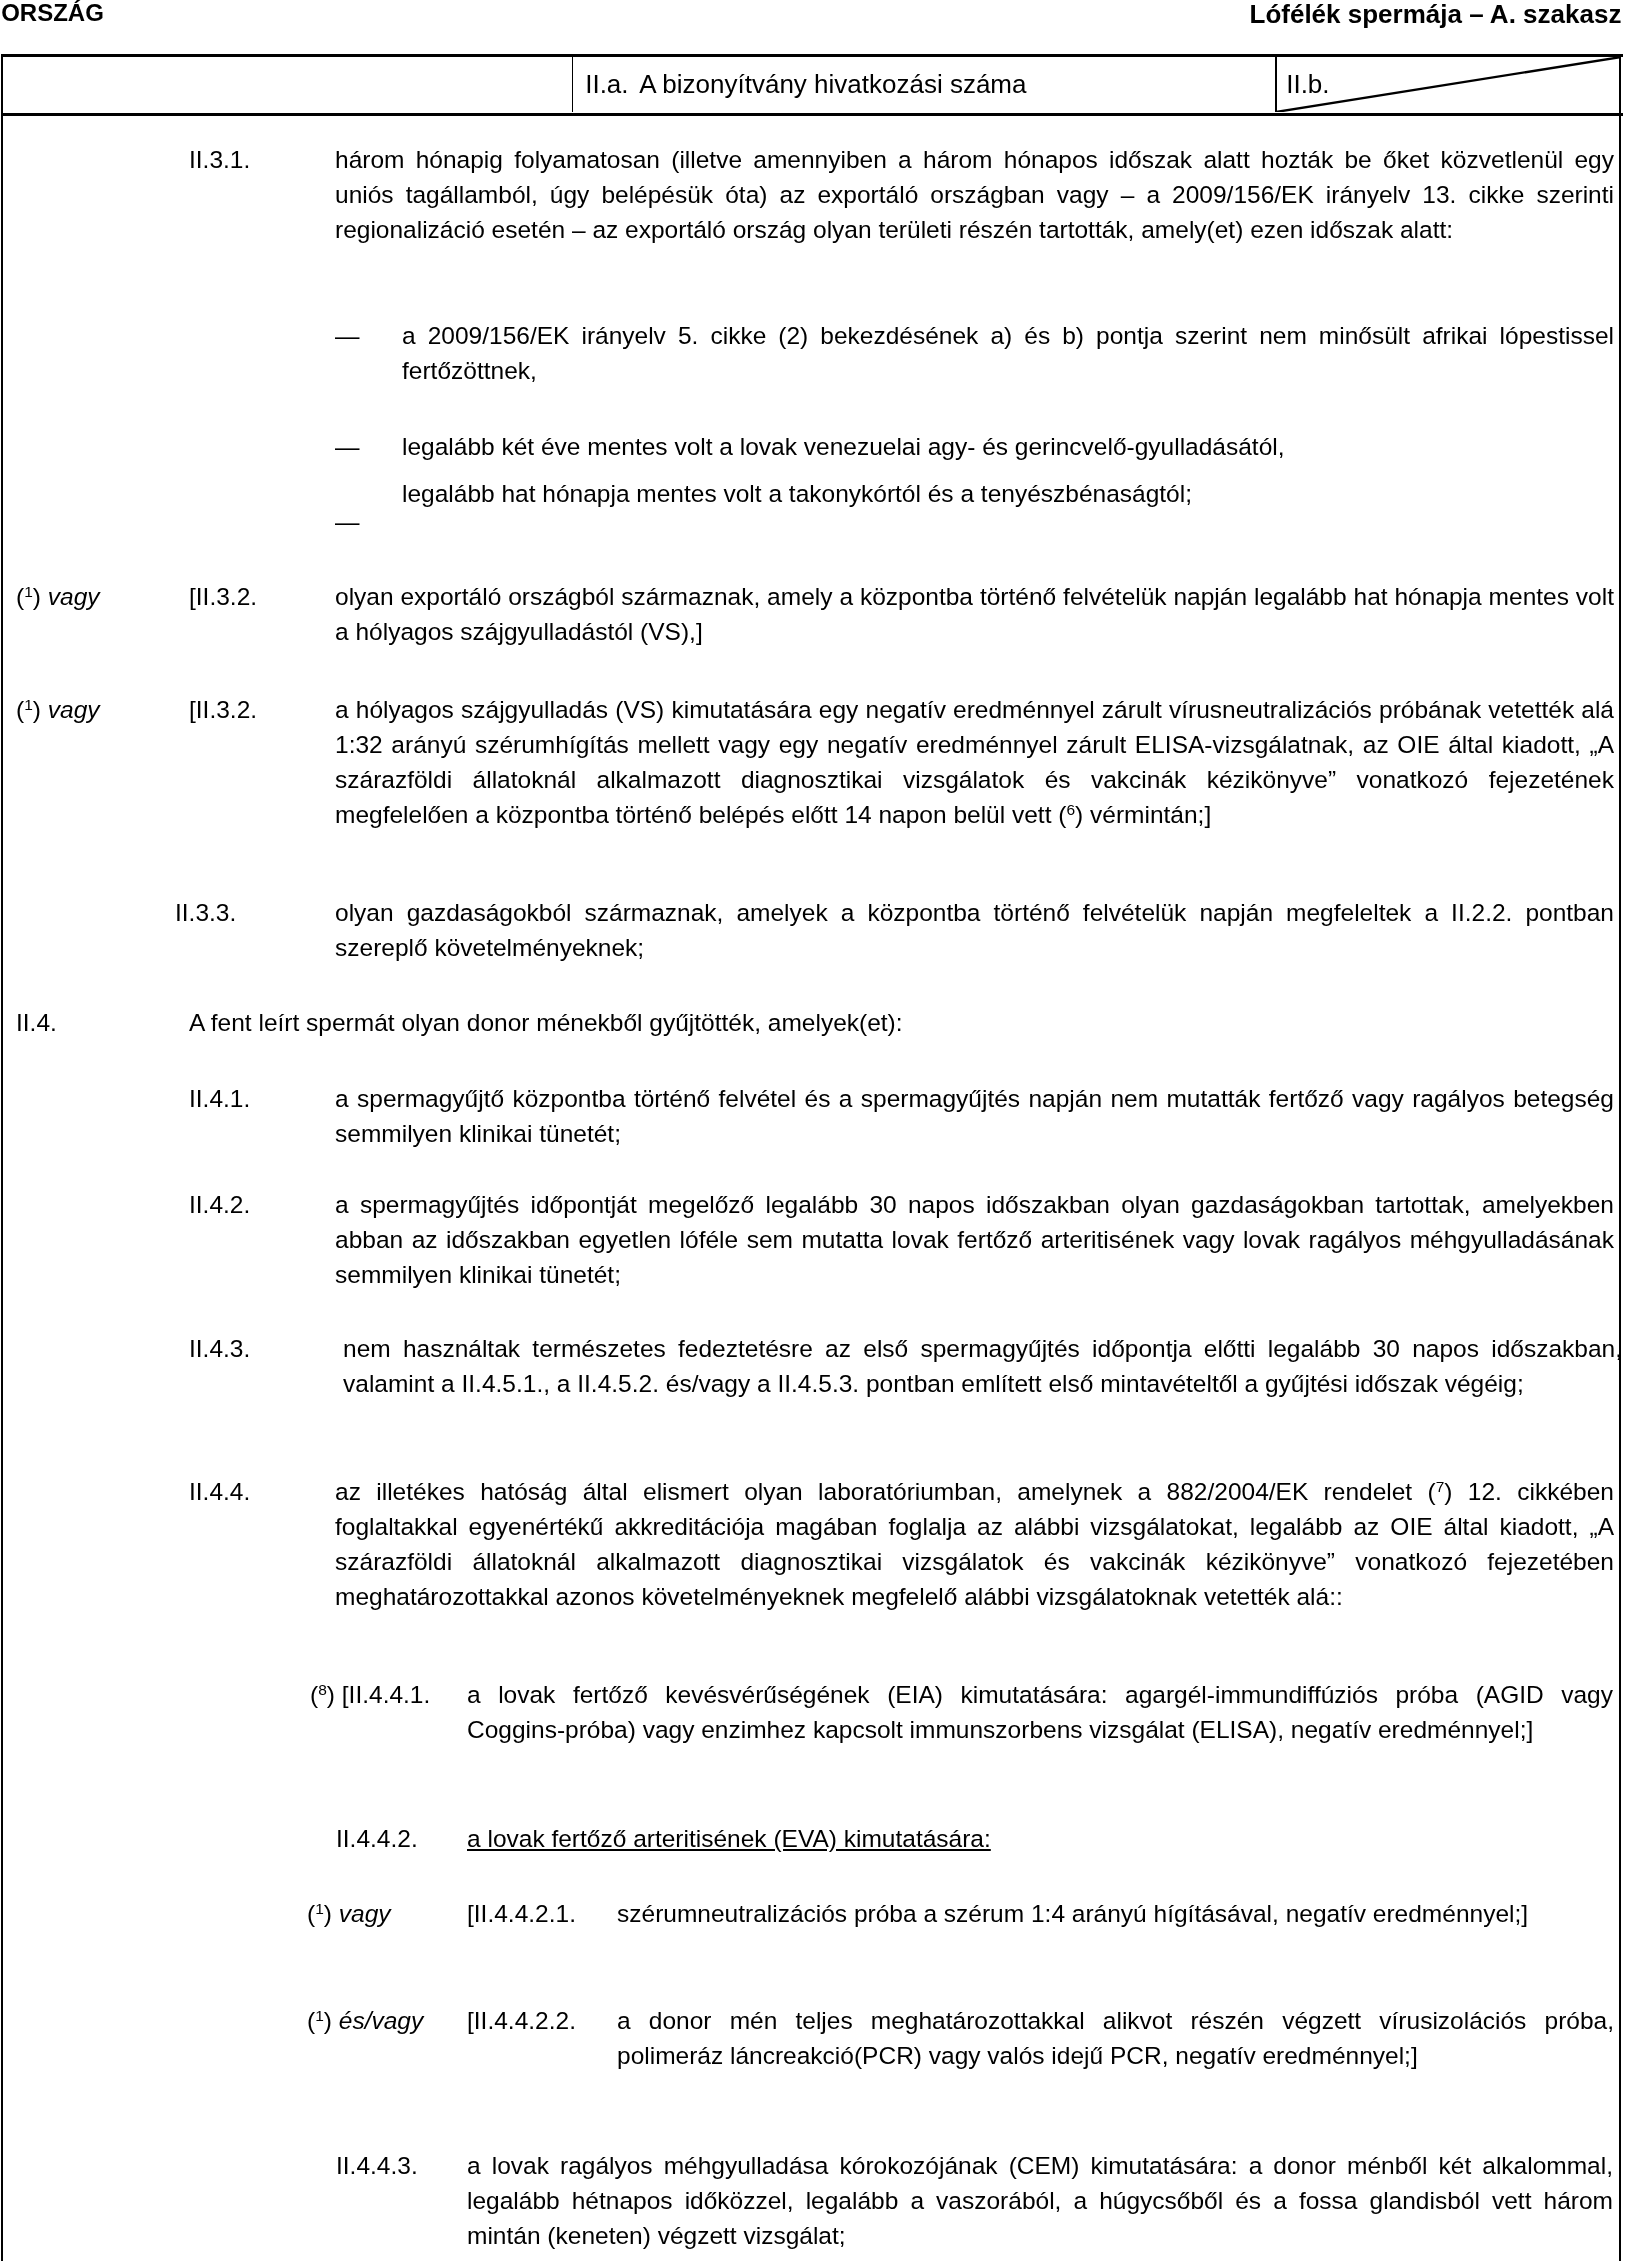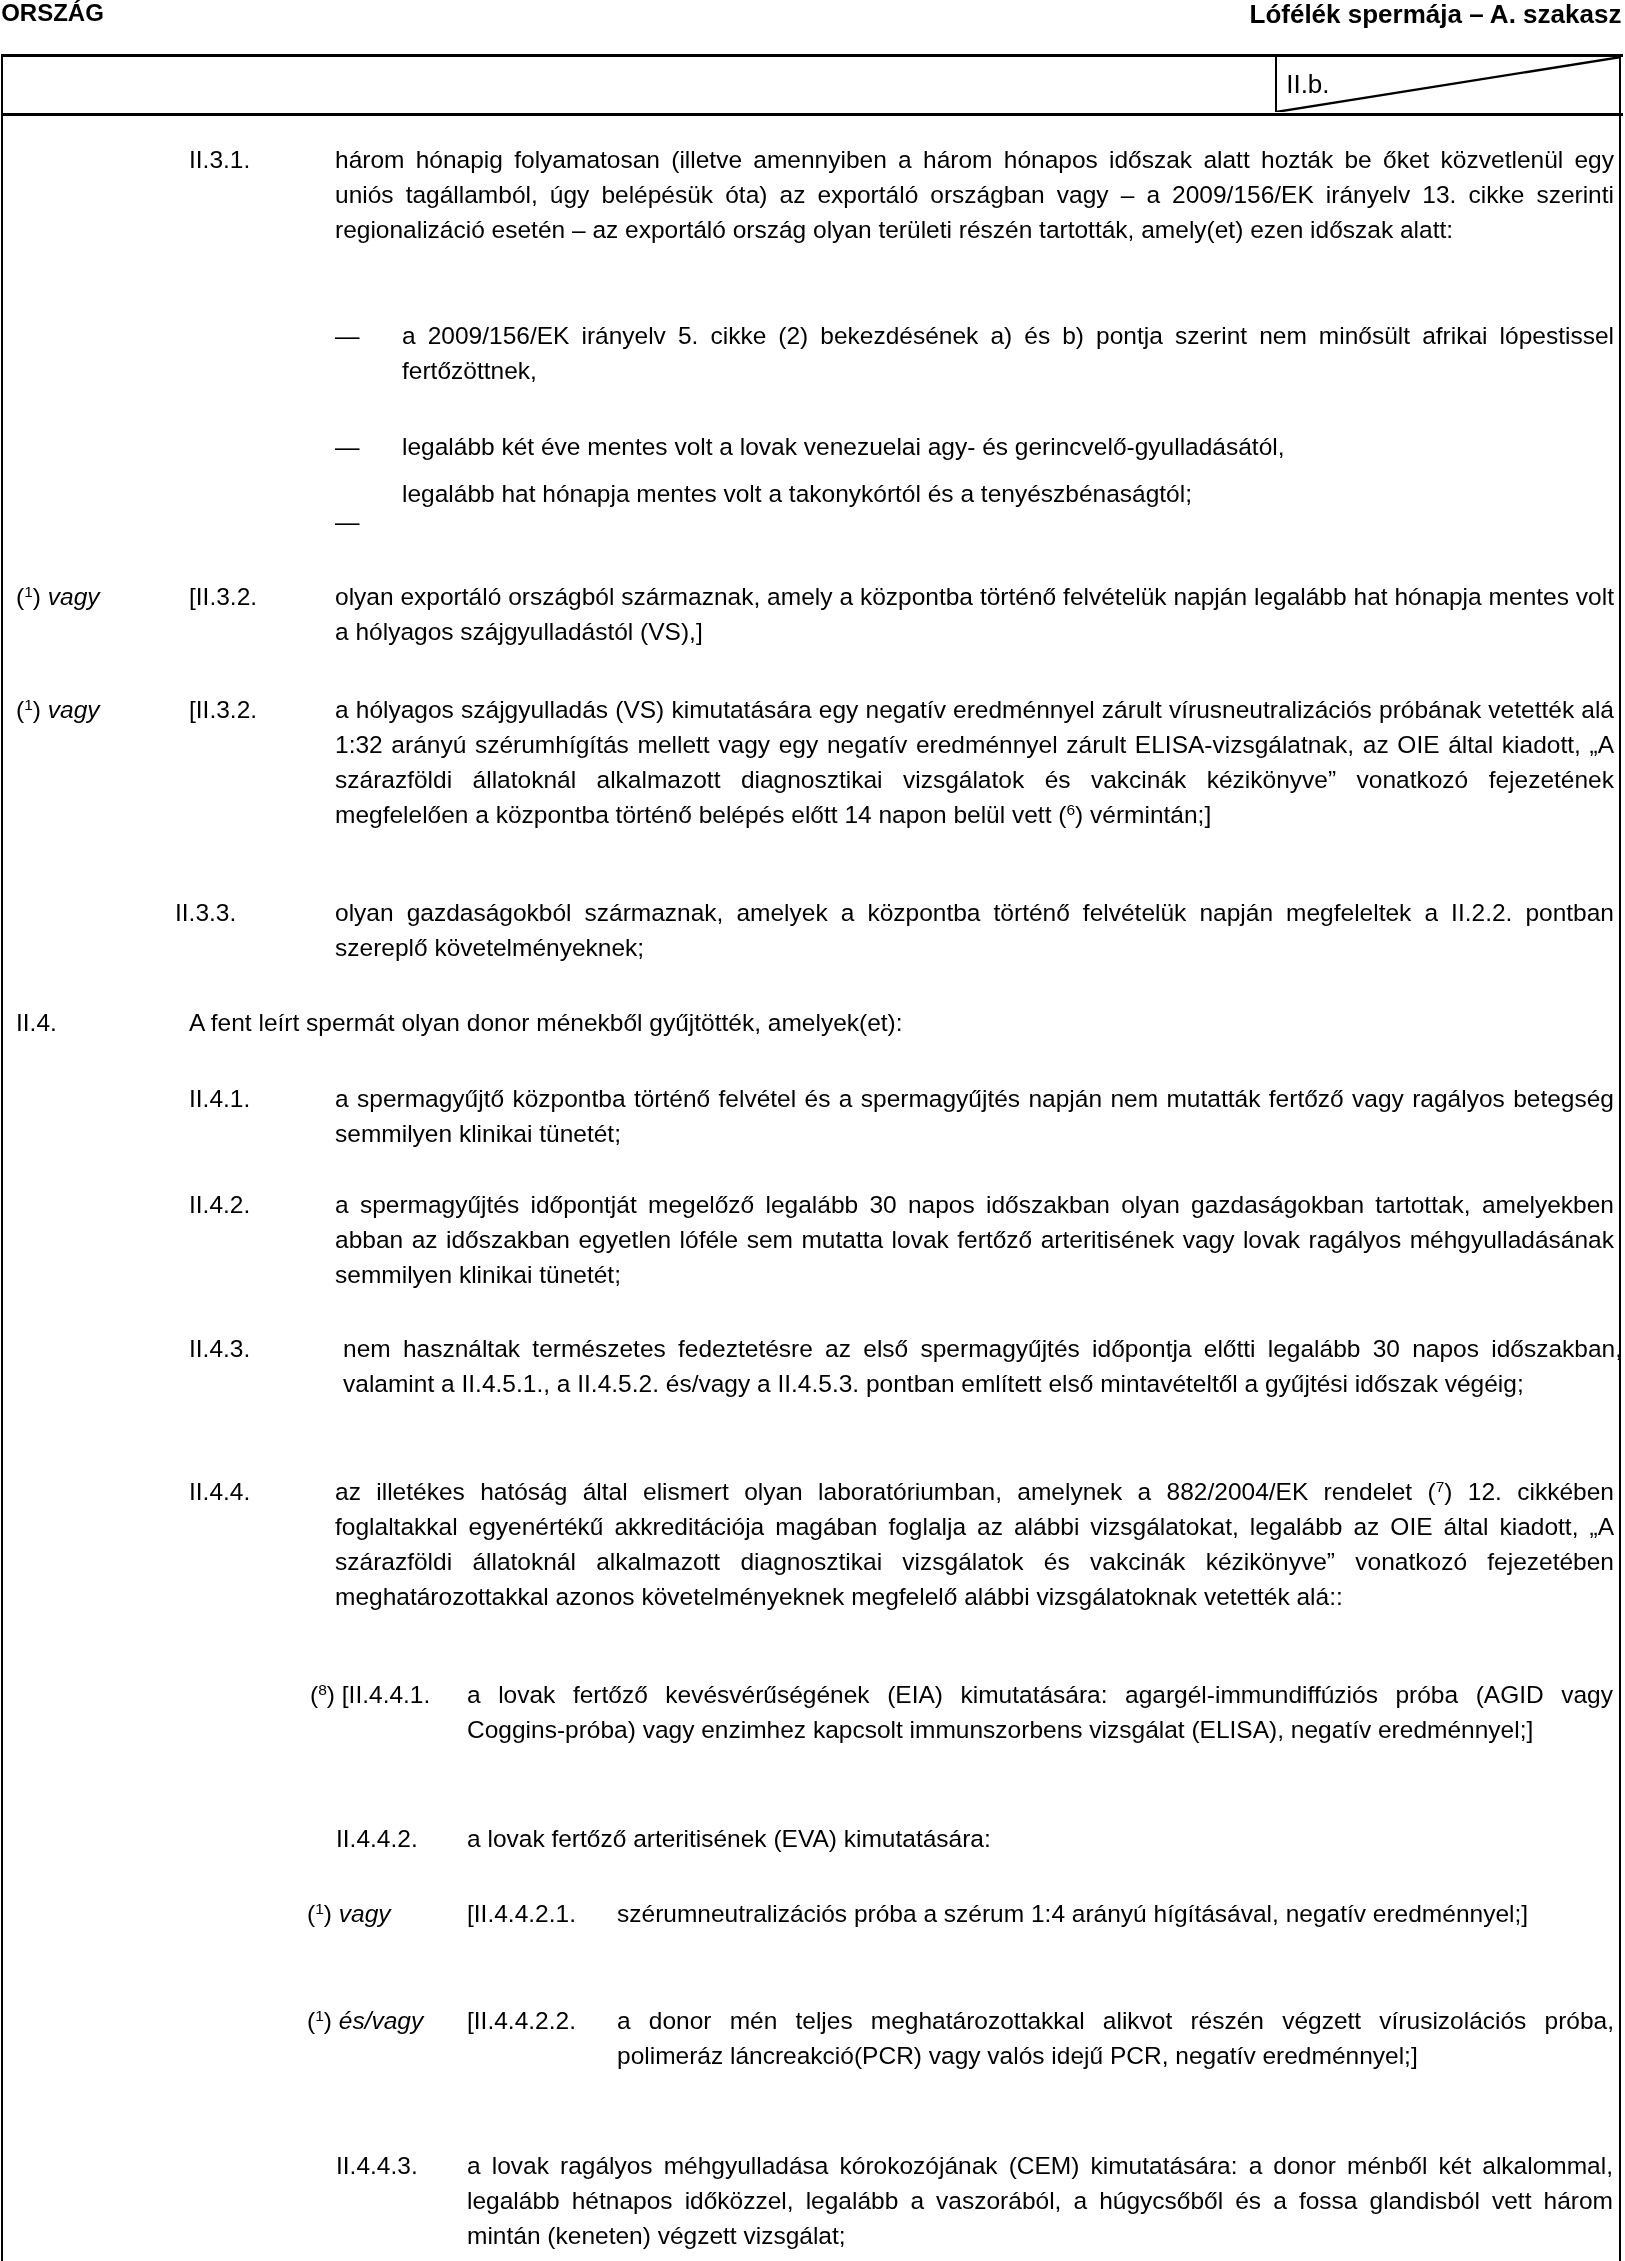--- a/index.html
+++ b/index.html
@@ -34,20 +34,24 @@
 </style>
 </head>
 <body>
 
 <div class="abs top-left">ORSZÁG</div>
 <div class="abs top-right">Lófélék spermája – A. szakasz</div>
 
 <div class="frame"></div>
 
 <div class="hdr">
+  <div class="cell c2">
+    <span class="num">II.a.</span>
+    <span>A bizonyítvány hivatkozási száma</span>
+  </div>
   <div class="vline3"></div>
   <div class="cell" style="left:1285px;">
     <span>II.b.</span>
   </div>
   <svg width="345" height="55" viewBox="0 0 578 92">
     <line x1="0" y1="92" x2="578" y2="0" stroke="#000" stroke-width="4"></line>
   </svg>
 </div>
 
 <div class="abs lbl" style="left:189px; top:142px;">II.3.1.</div>
@@ -94,21 +98,21 @@
 <div class="abs lbl" style="left:189px; top:1474px;">II.4.4.</div>
 <div class="abs p last-left" style="left:335px; top:1474px; width:1279px;"><span>az illetékes hatóság által elismert olyan laboratóriumban, amelynek a 882/2004/EK rendelet (</span><sup>7</sup><span>) 12. cikkében foglaltakkal egyenértékű akkreditációja magában foglalja az alábbi vizsgálatokat, legalább az OIE által kiadott, „A szárazföldi állatoknál alkalmazott diagnosztikai vizsgálatok és vakcinák kézikönyve” vonatkozó fejezetében meghatározottakkal azonos követelményeknek megfelelő alábbi vizsgálatoknak vetették alá::</span></div>
 
 <div class="abs lbl" style="left:310px; top:1677px;">
   <span>(</span><sup>8</sup><span>)</span>
   <span>[II.4.4.1.</span>
 </div>
 <div class="abs p last-left" style="left:467px; top:1677px; width:1146px;">a lovak fertőző kevésvérűségének (EIA) kimutatására: agargél-immundiffúziós próba (AGID vagy Coggins-próba) vagy enzimhez kapcsolt immunszorbens vizsgálat (ELISA), negatív eredménnyel;]</div>
 
 <div class="abs lbl" style="left:336px; top:1821px;">II.4.4.2.</div>
-<div class="abs p last-left" style="left:467px; top:1821px; width:1146px;">a lovak fertőző arteritisének (EVA) kimutatására:</div>
+<div class="abs p last-left" style="left:467px; top:1821px; width:1146px;text-decoration:underline;">a lovak fertőző arteritisének (EVA) kimutatására:</div>
 
 <div class="abs lbl" style="left:307px; top:1896px;">
   <span>(</span><sup>1</sup><span>)</span>
   <i>vagy</i>
 </div>
 <div class="abs lbl" style="left:467px; top:1896px;">[II.4.4.2.1.</div>
 <div class="abs p last-left" style="left:617px; top:1896px; width:997px;">szérumneutralizációs próba a szérum 1:4 arányú hígításával, negatív eredménnyel;]</div>
 
 <div class="abs lbl" style="left:307px; top:2003px;">
   <span>(</span><sup>1</sup><span>)</span>

